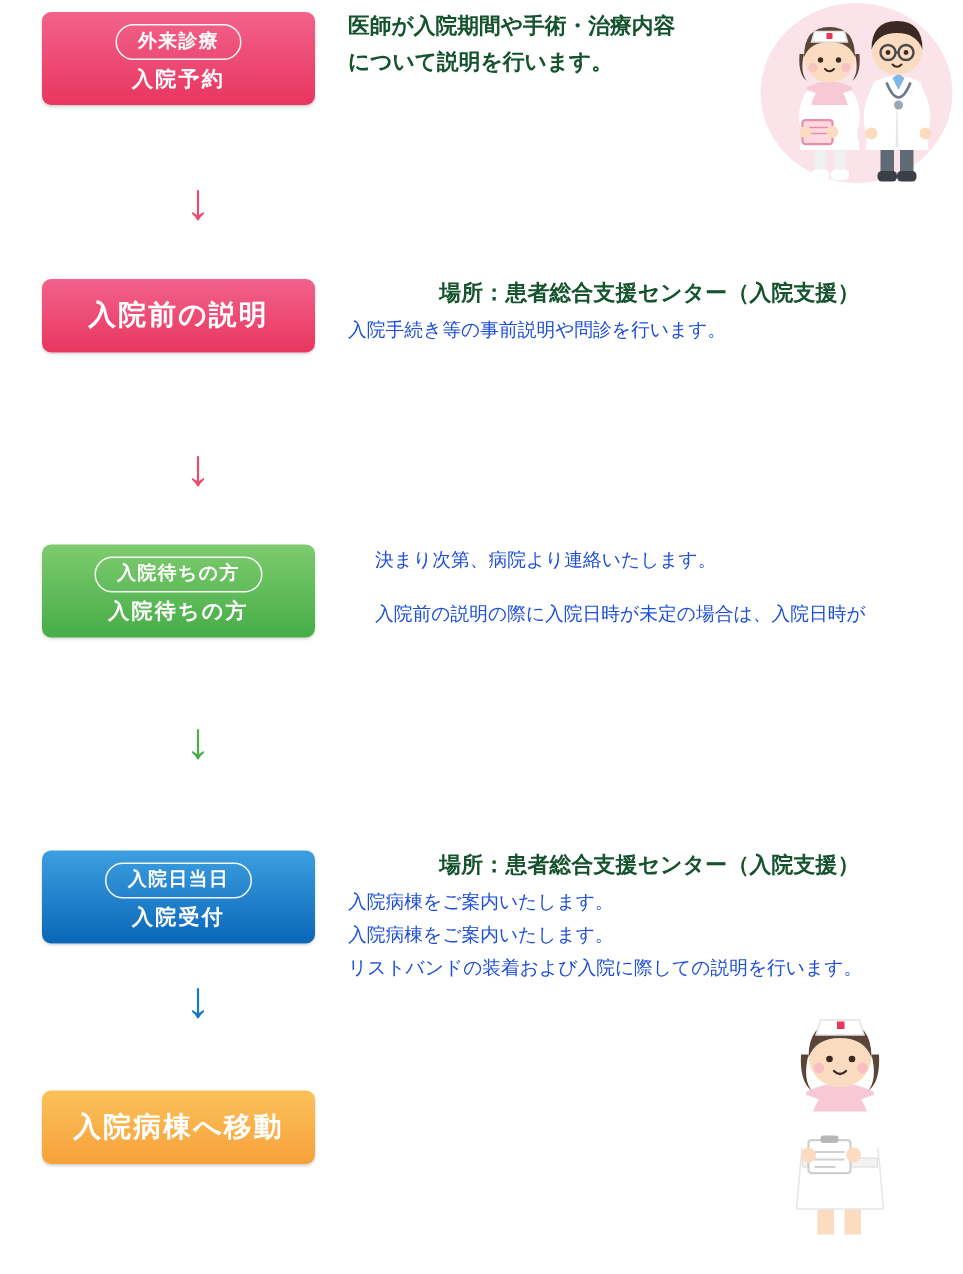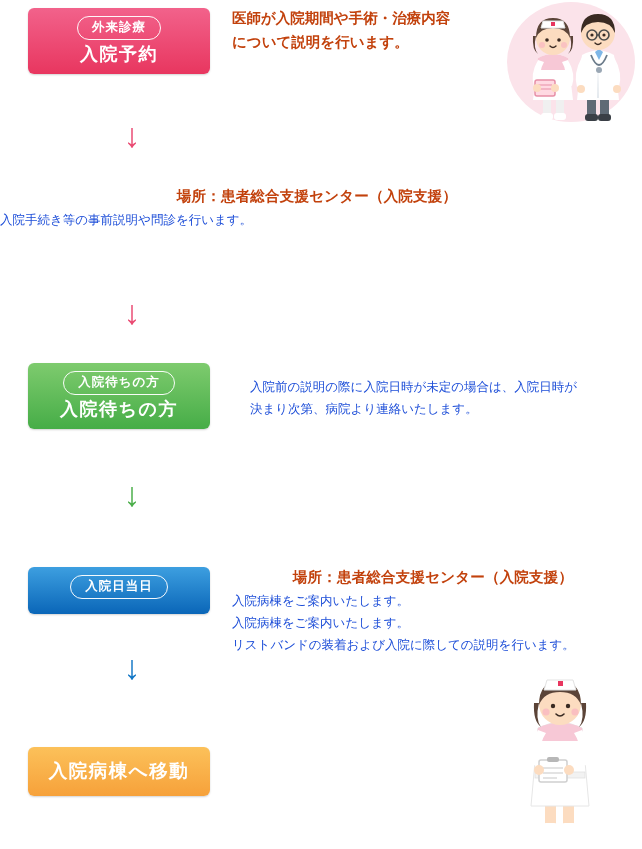--- a/index.html
+++ b/index.html
@@ -59,46 +59,46 @@
     font-size: 12.5px;
     line-height: 1;
     padding: 4px 14px 5px 14px;
     letter-spacing: 1px;
     margin-bottom: 5px;
     font-weight: bold;
   }
 
   .badge .main {
     display: block;
-    font-size: 18px;
+    font-size: 14px;
     font-weight: bold;
     letter-spacing: 1.5px;
     line-height: 1.1;
   }
   .badge.simple .main {
     font-size: 18.5px;
   }
 
   
   .theme-pink   { background: linear-gradient(#f2628b, #e8365f); }
   .theme-pink2  { background: linear-gradient(#f2628b, #e8365f); }
   .theme-green  { background: linear-gradient(#7ecb6e, #46ad47); }
   .theme-blue   { background: linear-gradient(#3d9fe0, #0a66b8); }
-  .theme-orange { background: linear-gradient(#fcc15a, #f6a13a); margin-top: 20px; }
+  .theme-orange { background: linear-gradient(#fcc15a, #f6a13a); }
 
   
   .text-col {
     flex: 1 1 auto;
     padding-right: 8px;
   }
 
   .head {
     font-size: 14.5px;
     font-weight: bold;
-    color: #c2410c;
+    color: #14532d;
     line-height: 1.5;
     margin: 0 0 2px 0;
   }
   .head.wide {
     letter-spacing: 0.2px;
     text-align: center;
   }
 
   .body-line {
     font-size: 12.5px;
@@ -162,51 +162,57 @@
       <p class="head">医師が入院期間や手術・治療内容</p>
       <p class="head">について説明を行います。</p>
     </div>
   </div>
 
   <div class="arrow arrow-pink" style="top:118px;">
     <span>↓</span>
   </div>
 
   <div class="step" style="top:186px;">
+    <div class="badge-col">
+      <div class="badge simple theme-pink2">
+        <span class="main">入院前の説明</span>
+      </div>
+    </div>
     <div class="text-col">
       <p class="head wide">場所：患者総合支援センター（入院支援）</p>
       <p class="body-line">入院手続き等の事前説明や問診を行います。</p>
     </div>
   </div>
 
   <div class="arrow arrow-pink2" style="top:295px;">
     <span>↓</span>
   </div>
 
   <div class="step" style="top:363px;gap:18px;">
     <div class="badge-col">
       <div class="badge theme-green">
         <span class="sub">入院待ちの方</span>
         <span class="main">入院待ちの方</span>
       </div>
     </div>
     <div class="text-col">
+      <p class="body-line">決まり次第、病院より連絡いたします。</p>
       <p class="body-line" style="margin-top:14px;">入院前の説明の際に入院日時が未定の場合は、入院日時が</p>
-      <p class="body-line">決まり次第、病院より連絡いたします。</p>
     </div>
   </div>
 
   <div class="arrow arrow-green" style="top:477px;">
     <span>↓</span>
   </div>
 
   <div class="step" style="top:567px;">
     <div class="badge-col">
       <div class="badge theme-blue">
         <span class="sub">入院日当日</span>
+        <span class="main">入院受付</span>
       </div>
     </div>
     <div class="text-col">
       <p class="head wide">場所：患者総合支援センター（入院支援）</p>
       <p class="body-line">入院病棟をご案内いたします。</p>
       <p class="body-line">入院病棟をご案内いたします。</p>
       <p class="body-line">リストバンドの装着および入院に際しての説明を行います。</p>
     </div>
   </div>
 

